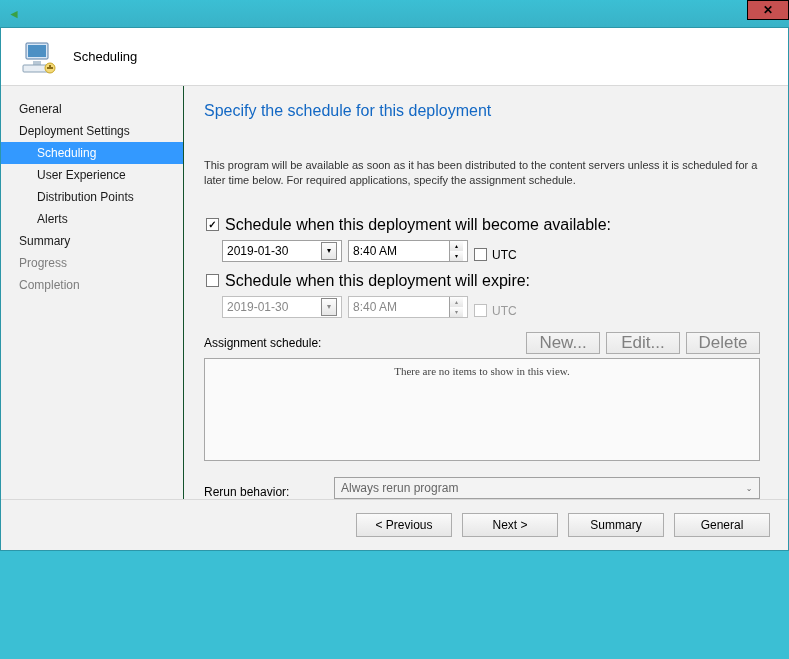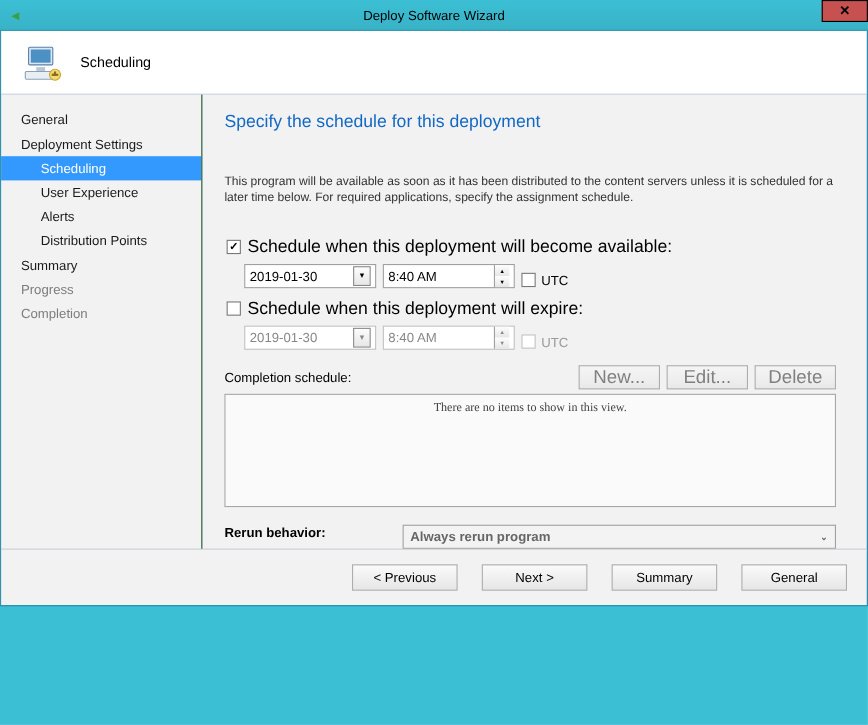--- a/index.html
+++ b/index.html
@@ -46,21 +46,21 @@
     color: #000;
     font-weight: bold;
     display: flex;
     align-items: center;
     justify-content: center;
     font-size: 12px;
   }
 
   
   .client {
-    background: #1d4ed8;
+    background: #0f766e;
     height: 523px;          
     border: 1px solid #2c96a8;
     border-top: none;
     display: flex;
     flex-direction: column;
   }
 
   
   .header-band {
     height: 62px;
@@ -200,60 +200,57 @@
     background: #fafafa;
     font-size: 11px;
     color: #444;
     display:flex; justify-content:center;
     padding-top: 6px;
     font-family: Liberation Serif, serif;
   }
 
   
   .rerun-row {
-    display:flex; align-items:flex-start;
+    display:flex; align-items:flex-end;
     margin-top: 16px;
-    gap: 32px;
-    font-weight: bold;
   }
   .rerun-row .lbl { font-size:12px; width:130px; }
   .rerun-select {
     flex:1;
     height: 22px;
     border: 1px solid #a0a0a0;
     background: #f3f3f3;
     display:flex; align-items:center; justify-content:space-between;
     padding: 0 2px 0 6px;
     font-size:12px; color:#666;
   }
   .rerun-select .dropdown-btn{ border:none; background:transparent; color:#666;}
 
   
   .footer {
     height: 54px;
     border-top: 1px solid #d9d9d9;
     background: #f2f2f2;
     display:flex; align-items:center; justify-content:flex-end;
     padding-right: 18px;
-    gap: 22px;
+    gap: 10px;
   }
   .wiz-btn {
     width: 96px; height: 24px;
     border: 1px solid #adadad;
     background: linear-gradient(#fafafa,#e6e6e6);
     font-size: 12px;
     display:flex;align-items:center;justify-content:center;
   }
 </style>
 </head>
 <body>
 
 <div class="title-bar">
   <span class="back-arrow">◄</span>
-  <div class="title-text">Deploy Software Wizard</div>
   <div class="close-btn">
     <span>✕</span>
   </div>
 </div>
 
 <div class="client">
 
   <div class="header-band">
     <div class="icon-wrap">
       <svg viewBox="0 0 40 40" width="40" height="40">
@@ -269,22 +266,22 @@
     <div class="step-name">Scheduling</div>
   </div>
 
   <div class="main">
 
     <div class="nav">
       <div class="nav-item">General</div>
       <div class="nav-item">Deployment Settings</div>
       <div class="nav-item sub active">Scheduling</div>
       <div class="nav-item sub">User Experience</div>
+      <div class="nav-item sub">Distribution Points</div>
       <div class="nav-item sub">Alerts</div>
-      <div class="nav-item sub">Distribution Points</div>
       <div class="nav-item">Summary</div>
       <div class="nav-item muted">Progress</div>
       <div class="nav-item muted">Completion</div>
     </div>
 
     <div class="panel">
 
       <h2>Specify the schedule for this deployment</h2>
 
       <div class="intro">This program will be available as soon as it has been distributed to the content servers unless it is scheduled for a later time below. For required applications, specify the assignment schedule.</div>
@@ -327,21 +324,21 @@
               <div>▾</div>
             </span>
         </div>
         <div class="utc-row disabled">
           <span class="cb" style="border-color:#c0c0c0"></span>
           <span>UTC</span>
         </div>
       </div>
 
       <div class="assign-row">
-        <span class="lbl">Completion schedule:</span>
+        <span class="lbl">Assignment schedule:</span>
         <div class="small-btn">New...</div>
         <div class="small-btn">Edit...</div>
         <div class="small-btn">Delete</div>
       </div>
       <div class="listbox">
         <span>There are no items to show in this view.</span>
       </div>
 
       <div class="rerun-row">
         <span class="lbl">Rerun behavior:</span>

